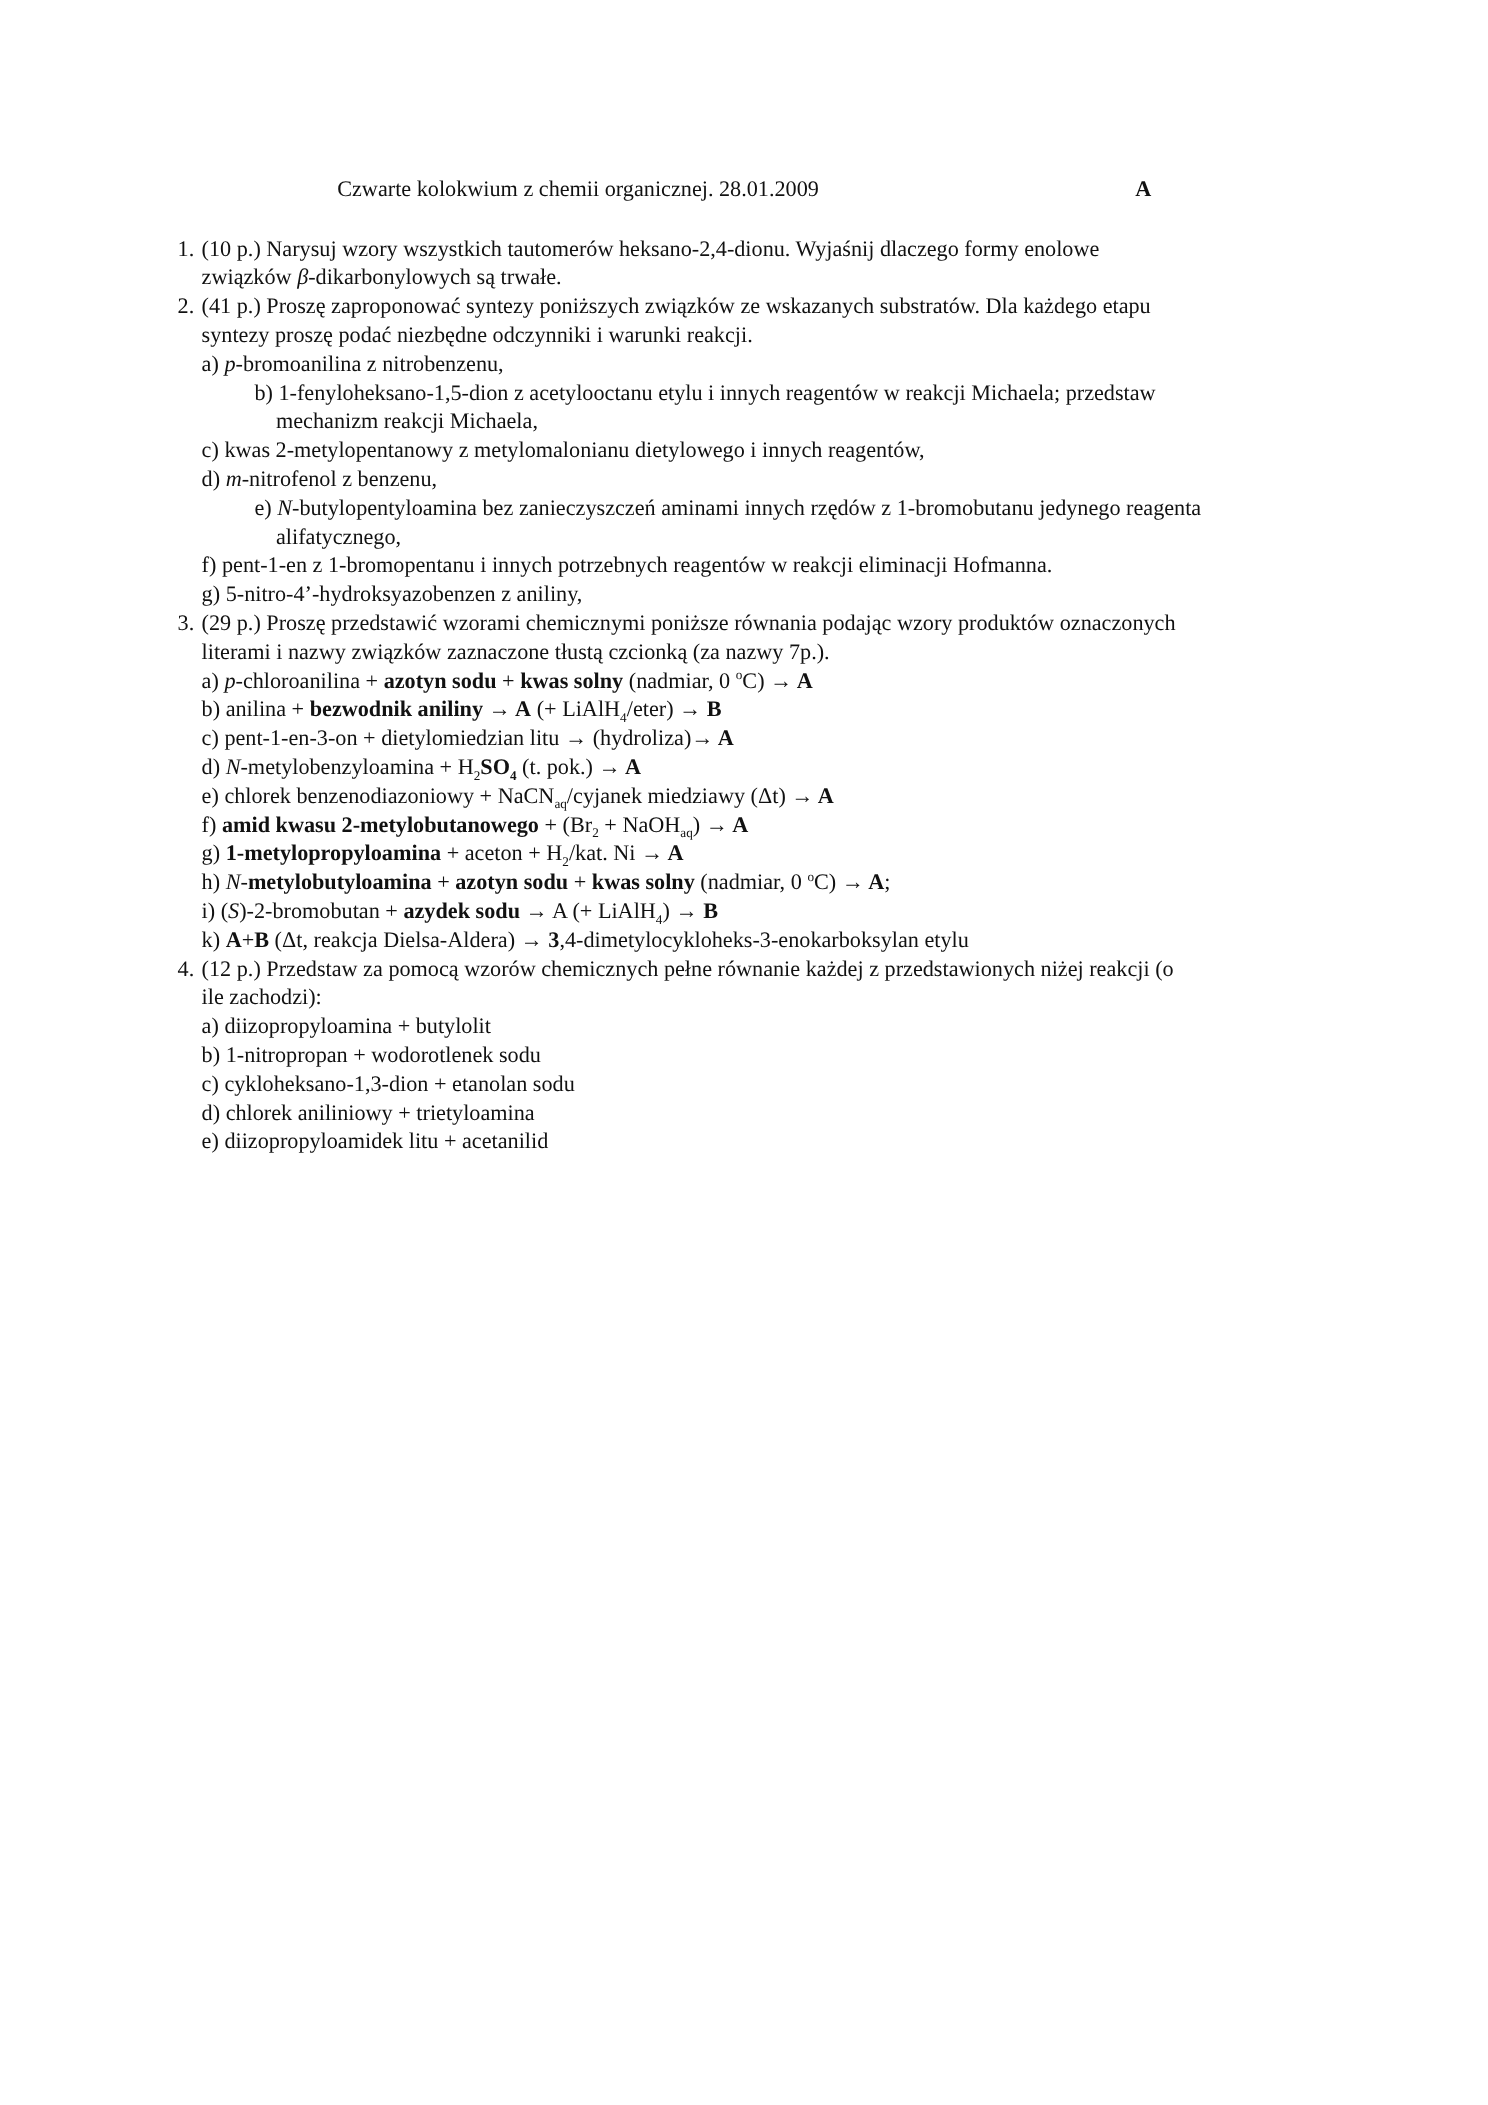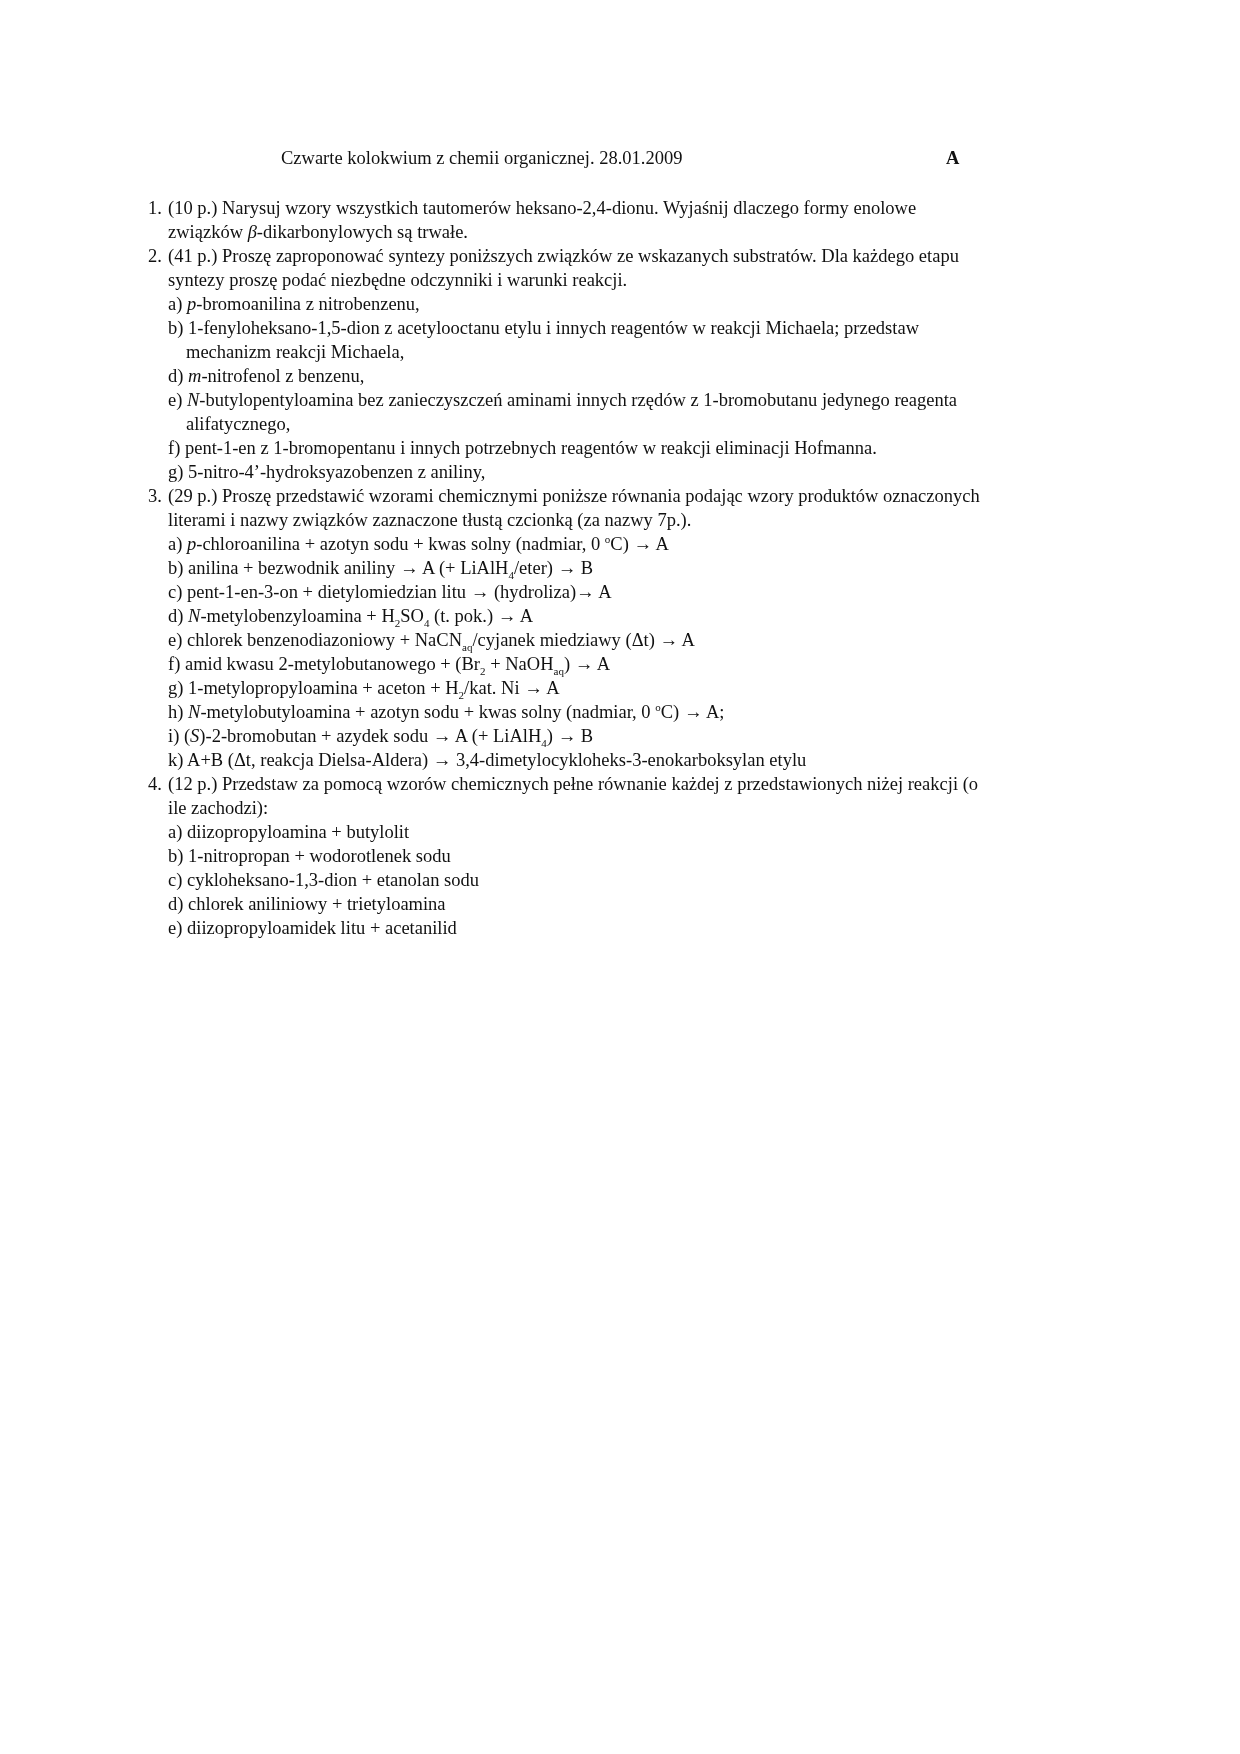--- a/index.html
+++ b/index.html
@@ -6,22 +6,22 @@
   body { width: 1240px; height: 1754px; position: relative; overflow: hidden;
          font-family: "Liberation Serif", "DejaVu Serif", serif; color: #111; }
   .page { position: absolute; left: 0; top: 0; width: 1236px; height: 1754px; }
   .title { position: absolute; top: 148px; left: 281px; font-size: 18.5px; white-space: nowrap; }
   .variant { position: absolute; top: 148px; left: 946px; font-size: 18.5px; font-weight: bold; }
   .content { position: absolute; top: 196px; left: 148px; width: 940px; font-size: 18.5px; line-height: 24px; }
   .q { position: relative; padding-left: 20px; }
   .q .num { position: absolute; left: 0; top: 0; }
   .q .hd { display: block; }
   .sub { display: block; padding-left: 0px; }
-  .sub.wrap { padding-left: 18px; text-indent: -18px; }
-  b { font-weight: normal; text-align: right; }
+  .sub.wrap { padding-left: 18px; text-indent: -18px; margin-left: 44px; }
+  b { font-weight: bold; text-align: right; }
   i { font-style: italic; }
   sub, sup { font-size: 11px; line-height: 0; }
   .q + .q { margin-top: 0; }
 </style>
 </head>
 <body>
 
 <div class="page">
 
   <div class="title">Czwarte kolokwium z chemii organicznej. 28.01.2009</div>
@@ -32,20 +32,21 @@
     <div class="q">
       <span class="num">1.</span>
       <span class="hd">(10 p.) Narysuj wzory wszystkich tautomerów heksano-2,4-dionu. Wyjaśnij dlaczego formy enolowe<br>związków <i>β</i>-dikarbonylowych są trwałe.</span>
     </div>
 
     <div class="q">
       <span class="num">2.</span>
       <span class="hd">(41 p.) Proszę zaproponować syntezy poniższych związków ze wskazanych substratów. Dla każdego etapu<br>syntezy proszę podać niezbędne odczynniki i warunki reakcji.</span>
       <span class="sub">a) <i>p</i>-bromoanilina z nitrobenzenu,</span>
       <span class="sub wrap">b) 1-fenyloheksano-1,5-dion z acetylooctanu etylu i innych reagentów w reakcji Michaela; przedstaw<br>mechanizm reakcji Michaela,</span>
+      <span class="sub">c) kwas 2-metylopentanowy z metylomalonianu dietylowego i innych reagentów,</span>
       <span class="sub">d) <i>m</i>-nitrofenol z benzenu,</span>
       <span class="sub wrap">e) <i>N</i>-butylopentyloamina bez zanieczyszczeń aminami innych rzędów z 1-bromobutanu jedynego reagenta<br>alifatycznego,</span>
       <span class="sub">f) pent-1-en z 1-bromopentanu i innych potrzebnych reagentów w reakcji eliminacji Hofmanna.</span>
       <span class="sub">g) 5-nitro-4’-hydroksyazobenzen z aniliny,</span>
     </div>
 
     <div class="q">
       <span class="num">3.</span>
       <span class="hd">(29 p.) Proszę przedstawić wzorami chemicznymi poniższe równania podając wzory produktów oznaczonych<br>literami i nazwy związków zaznaczone tłustą czcionką (za nazwy 7p.).</span>
       <span class="sub">a) <i>p</i>-chloroanilina + <b>azotyn sodu</b> + <b>kwas solny</b> (nadmiar, 0 <sup>o</sup>C) <b>→ A</b></span>

